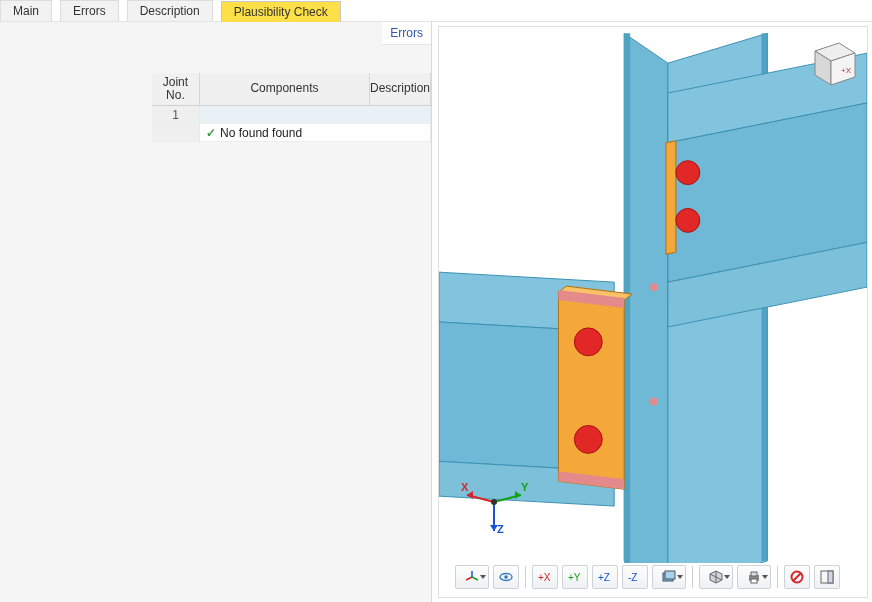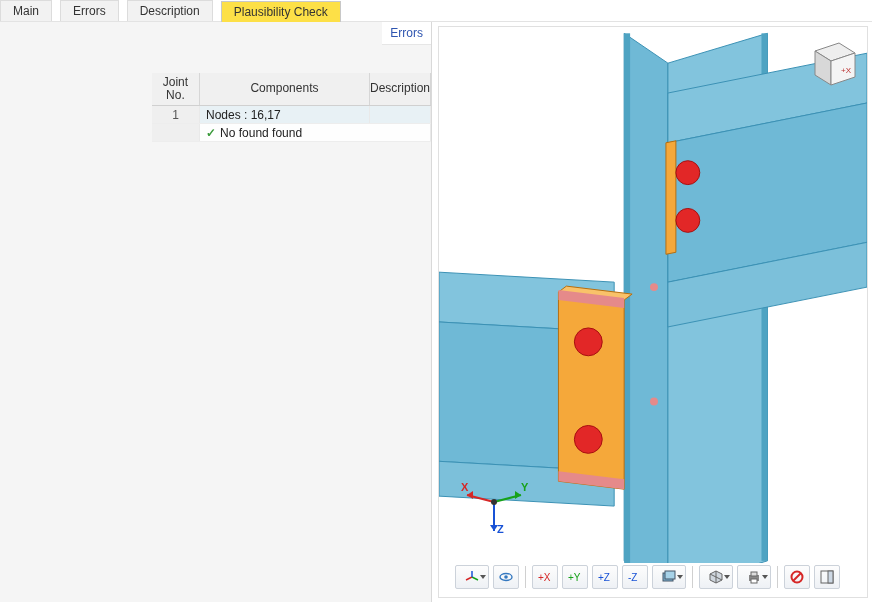--- a/index.html
+++ b/index.html
@@ -168,21 +168,20 @@
     <div class="grid">
       <div class="grid-head">
         <div class="cell col-joint" style="white-space:pre-line;">Joint
 No.</div>
         <div class="cell col-comp">Components</div>
         <div class="cell col-desc">Description</div>
       </div>
       <div class="grid-body">
         <div class="row data">
           <div class="cell col-joint joint-cell">1</div>
-          <div class="cell col-comp">Nodes : 16,17</div>
           <div class="cell col-desc"></div>
         </div>
         <div class="row ok">
           <div class="cell col-joint joint-cell"></div>
           <div class="cell" style="flex:1;">
             <span class="chk">✓</span>
             <span>No found found</span>
           </div>
         </div>
       </div>

